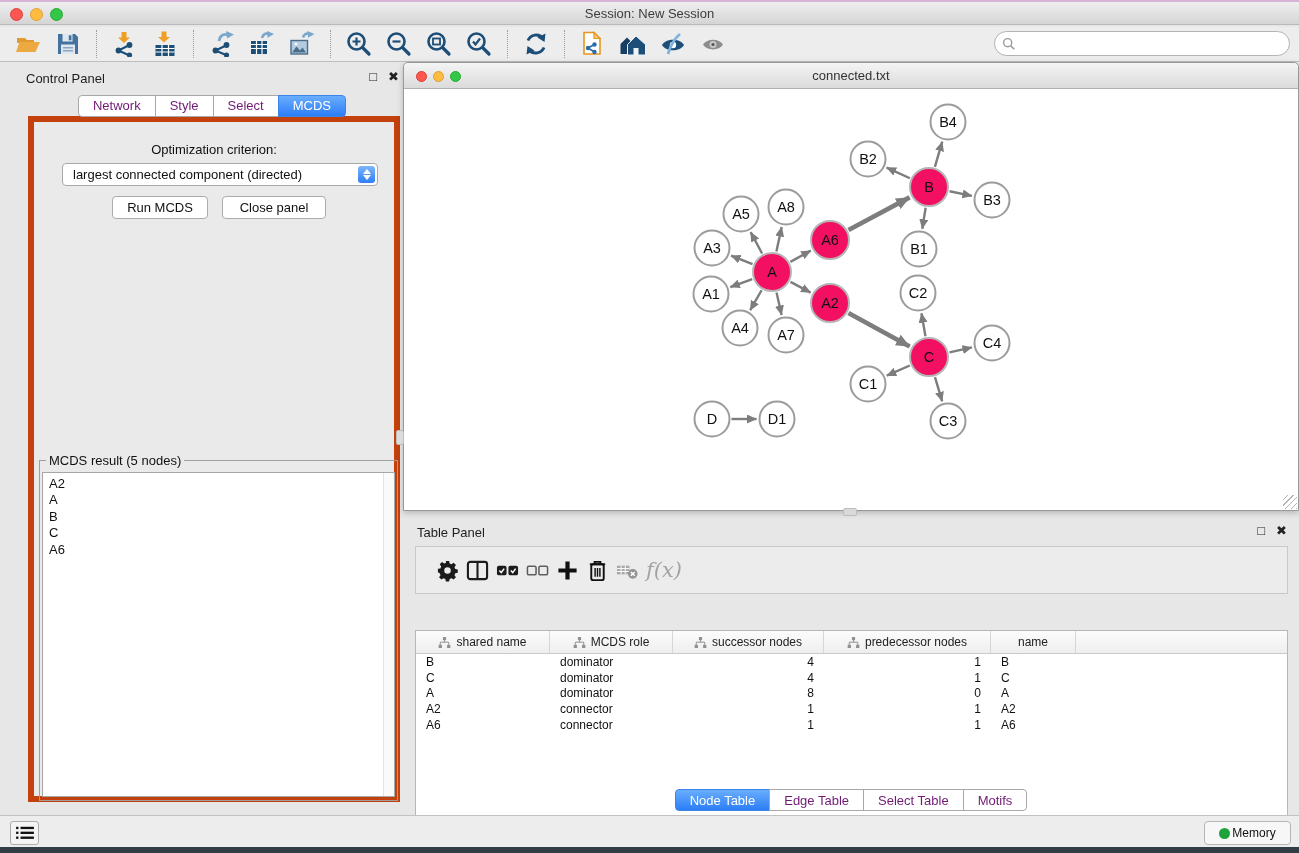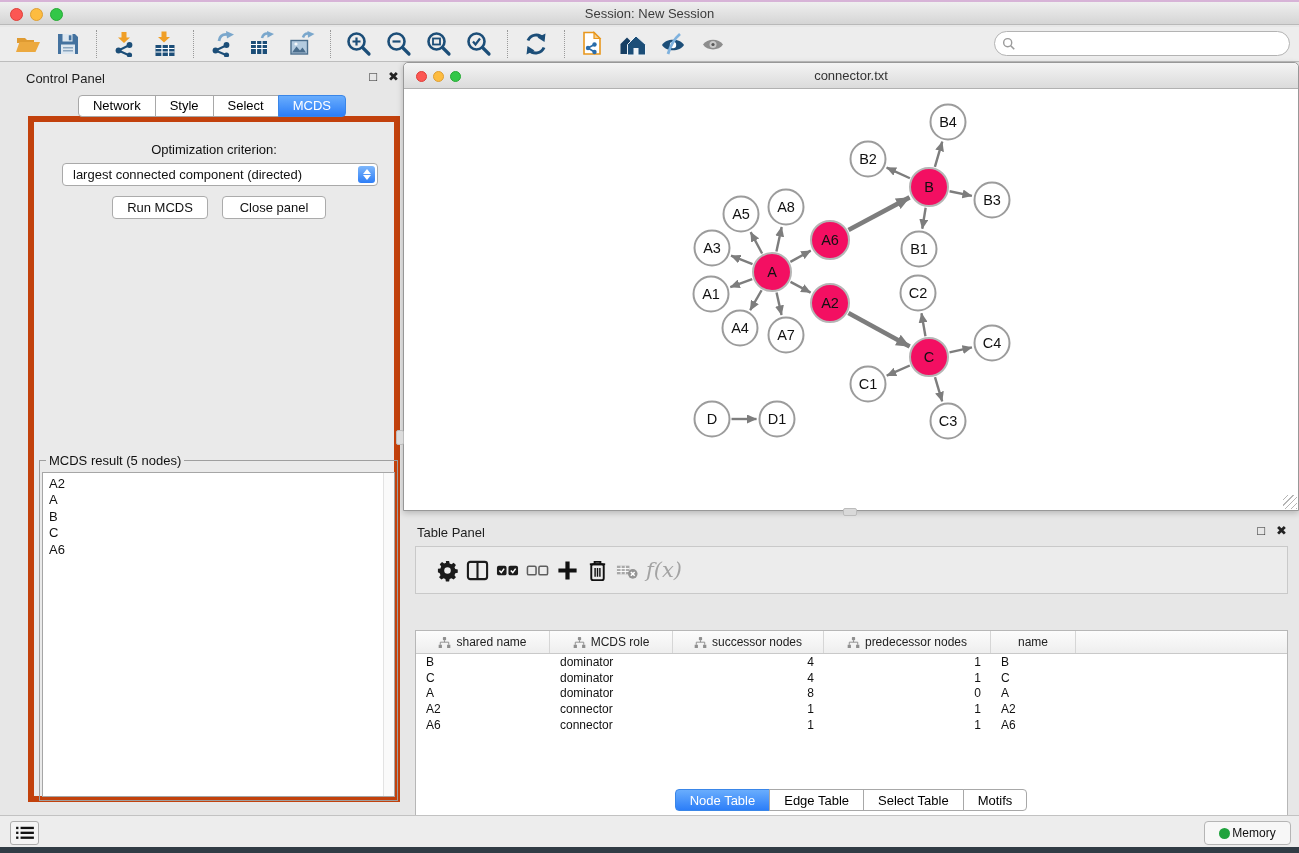--- a/index.html
+++ b/index.html
@@ -35,21 +35,21 @@
 
   
   .control-panel { position:absolute; left:17px; top:64px; width:390px; height:745px; }
   .cp-title { position:absolute; left:9px; top:7px; font-size:13px; color:#1e1e1e; }
   .win-btns { position:absolute; right:8px; top:5px; display:flex; gap:11px;
     font-size:13px; color:#222; }
   .win-btns span { cursor:pointer; }
   .cp-box { position:absolute; left:11px; top:52px; width:372px; height:686px;
     border:6px solid #c2410c; background:#eaeaea; }
   .seg-row { position:absolute; left:0; right:0; top:31px; display:flex; justify-content:center; z-index:3; }
-  .seg { height:22px; line-height:20px; padding:0 14px; font-size:13px; color:#000000;
+  .seg { height:22px; line-height:20px; padding:0 14px; font-size:13px; color:#701a75;
     background:#fff; border:1px solid #a8a8a8; margin-left:-1px; cursor:pointer;
     font-family:inherit; }
   .seg:first-child { border-radius:4px 0 0 4px; margin-left:0; }
   .seg:last-child { border-radius:0 4px 4px 0; }
   .seg.active { background:linear-gradient(#69adfd,#2c7ef8); color:#fff; border-color:#3a86e8; }
   .opt-label { position:absolute; left:0; width:100%; top:20px; text-align:center; font-size:13px; }
   .dropdown { position:absolute; left:28px; top:41px; width:316px; height:23px;
     background:#fff; border:1px solid #a9a9a9; border-radius:4px; cursor:pointer; }
   .dropdown .dd-text { position:absolute; left:10px; top:3px; font-size:13px; color:#111; white-space:nowrap; }
   .dd-spin { position:absolute; right:2px; top:2px; bottom:2px; width:17px; border-radius:3px;
@@ -352,21 +352,21 @@
   </div>
 </div>
 
 <div class="net-window">
   <div class="net-titlebar">
     <div class="net-lights">
       <span class="light red"></span>
       <span class="light yellow"></span>
       <span class="light green"></span>
     </div>
-    <div class="title">connector.txt</div>
+    <div class="title">connected.txt</div>
   </div>
   <div class="net-canvas">
     <svg id="graph-svg" width="894" height="421">
         <defs>
  <marker id="arr" markerUnits="userSpaceOnUse" markerWidth="10" markerHeight="9" refX="9.5" refY="4.5" orient="auto">
             <path d="M0 0L10 4.5L0 9z" fill="#7d7d7d"></path>
           </marker>
  <marker id="arrT" markerUnits="userSpaceOnUse" markerWidth="14" markerHeight="12" refX="13.5" refY="6" orient="auto">
             <path d="M0 0L14 6L0 12z" fill="#7d7d7d"></path>
           </marker>

